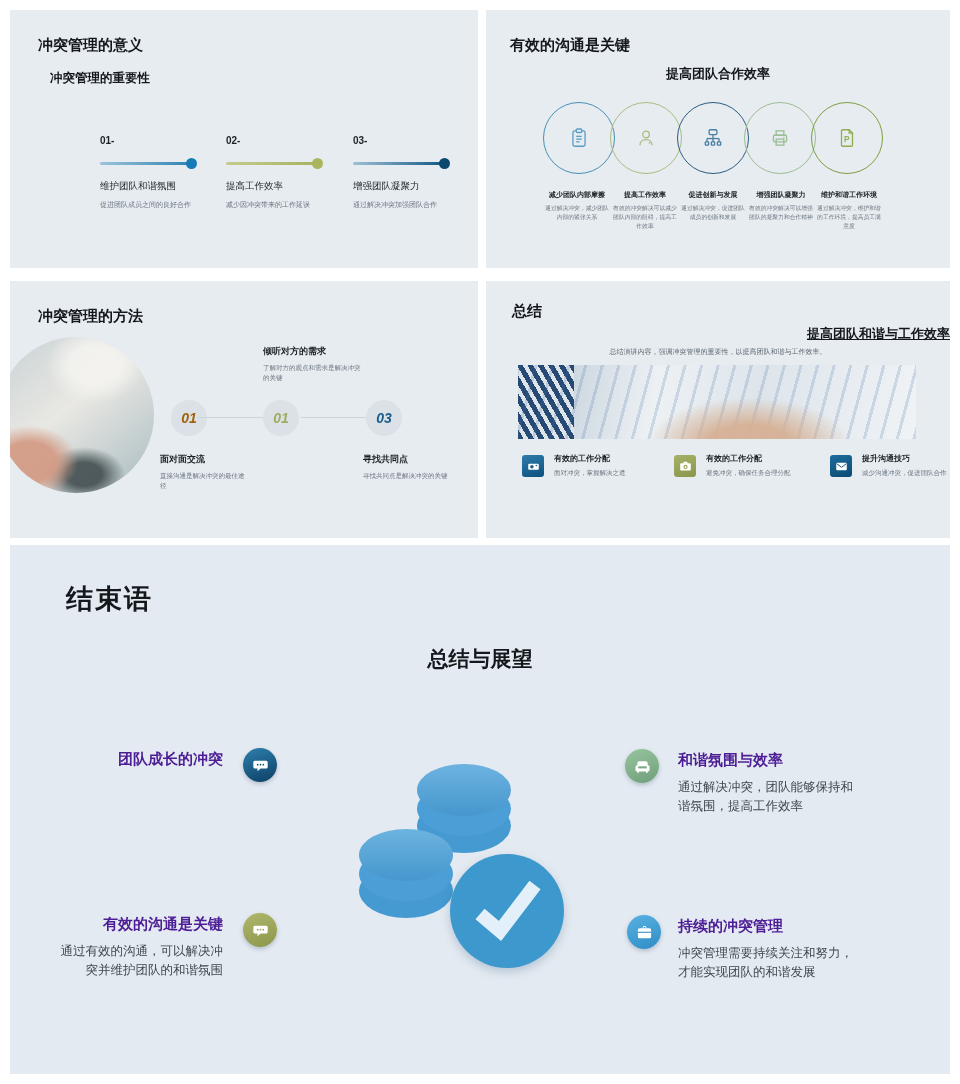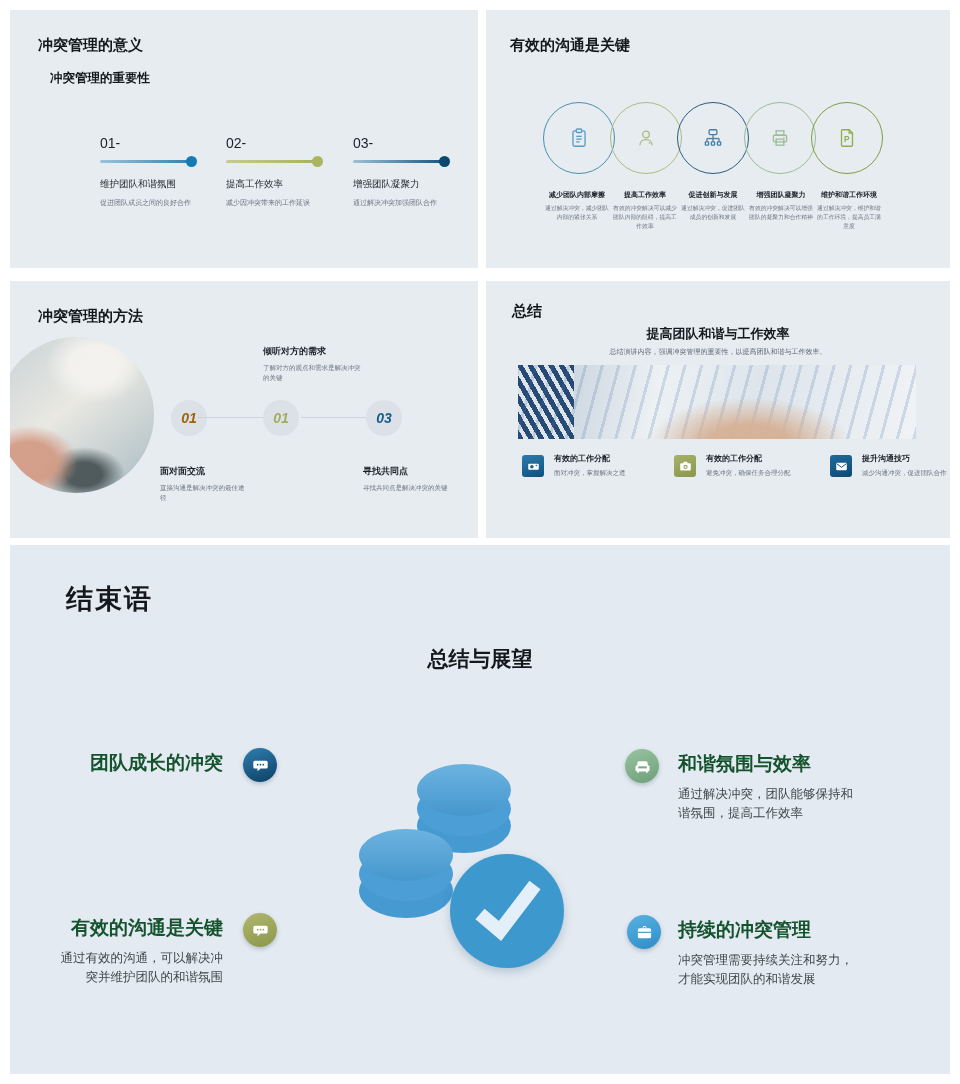--- a/index.html
+++ b/index.html
@@ -13,21 +13,21 @@
   #slide5{left:10px;top:545px;width:940px;height:529px;background:#e4eaf1;}
 
   .abs{position:absolute;}
   .ttl{font-weight:bold;color:#14181c;}
 
   
   .s1-title{left:28px;top:26px;font-size:15px;}
   .s1-sub{left:40px;top:60px;font-size:12.5px;}
   .t-item{position:absolute;top:125px;width:116px;}
   .t-item.p1{left:90px}.t-item.p2{left:216px}.t-item.p3{left:343px}
-  .t-num{font-size:14px;font-weight:normal;color:#1c2126;margin-bottom:9px;}
+  .t-num{font-size:10px;font-weight:bold;color:#1c2126;margin-bottom:16px;}
   .t-line{position:relative;height:2.5px;width:92px;border-radius:2px;}
   .t-dot{position:absolute;right:-5px;top:-4.5px;width:11px;height:11px;border-radius:50%;}
   .p1 .t-line{background:linear-gradient(90deg,#9cc3da,#2d82b2);} .p1 .t-dot{background:#157ab5;}
   .p2 .t-line{background:linear-gradient(90deg,#c5cb8e,#a6b25c);} .p2 .t-dot{background:#a9b55f;}
   .p3 .t-line{background:linear-gradient(90deg,#9fc0d4,#0f5784);} .p3 .t-dot{background:#0b486f;}
   .t-label{margin-top:15px;font-size:9.5px;font-weight:normal;color:#1c2126;}
   .t-desc{margin-top:7px;font-size:7px;color:#6b7680;}
 
   
   .s2-title{left:24px;top:26px;font-size:15px;}
@@ -50,28 +50,28 @@
       radial-gradient(ellipse 70px 55px at 62% 18%, rgba(244,243,240,.9) 0 35%, rgba(244,243,240,0) 70%),
       linear-gradient(140deg,#c7d1d4 0%,#e9e8e3 45%,#a8bbc1 100%);}
   .step-note{left:253px;top:64px;width:100px;}
   .step-note .n-label{font-size:9px;font-weight:bold;color:#1c2126;}
   .step-note .n-desc{margin-top:5px;font-size:6.5px;line-height:1.6;color:#6b7680;}
   .step-circle{position:absolute;top:119px;width:36px;height:36px;border-radius:50%;background:#dbe1e7;
     display:flex;align-items:center;justify-content:center;font-size:14px;font-weight:bold;font-style:italic;}
   .step-circle.q1{left:161px;color:#a16207;} .step-circle.q2{left:253px;color:#a0ad5f;} .step-circle.q3{left:356px;color:#1b5d8a;}
   .step-link{position:absolute;top:136px;height:1px;background:#cdd5dc;}
   .lk1{left:187px;width:66px;} .lk2{left:291px;width:65px;}
-  .step-block{position:absolute;top:184px;width:104px;}
+  .step-block{position:absolute;top:172px;width:104px;}
   .sb1{left:150px;} .sb3{left:353px;}
   .sb-label{font-size:9px;font-weight:bold;color:#1c2126;}
   .sb-desc{margin-top:5px;font-size:6.5px;line-height:1.6;color:#6b7680;width:86px;}
 
   
   .s4-title{left:26px;top:21px;font-size:15px;}
-  .s4-head{left:0;right:0;top:44px;text-align:center;font-size:13px;}
+  .s4-head{left:0;right:0;top:44px;text-align:right;font-size:13px;text-decoration:underline;}
   .s4-subhead{left:0;right:0;top:66px;text-align:center;font-size:7px;color:#5d6871;}
   .s4-banner{left:32px;top:84px;width:398px;height:74px;
     background-image:
       radial-gradient(ellipse 150px 70px at 58% 108%, rgba(214,176,148,.95) 0 28%, rgba(214,176,148,0) 68%),
       repeating-linear-gradient(105deg, rgba(70,110,165,.20) 0 3px, rgba(255,255,255,0) 3px 16px),
       repeating-linear-gradient(60deg,#274a74 0 5px,#dde4ea 5px 9px),
       linear-gradient(100deg,#b8c7d4,#edf1f4 35%,#dde5eb 60%,#f0f3f6);
     background-size:auto,auto,56px 100%,auto;background-repeat:repeat,repeat,no-repeat,repeat;}
   .s4-item{position:absolute;top:172px;}
   .s4i1{left:36px;} .s4i2{left:188px;} .s4i3{left:344px;}
@@ -89,21 +89,21 @@
   .s5-item-icon{position:absolute;width:34px;height:34px;border-radius:50%;display:flex;align-items:center;justify-content:center;box-shadow:0 2px 4px rgba(30,60,90,.25);}
   .ic1{left:233px;top:203px;background:linear-gradient(160deg,#2f7fae,#0c3f66);}
   .ic2{left:615px;top:204px;background:linear-gradient(160deg,#96c49e,#6f9f79);}
   .ic3{left:233px;top:368px;background:linear-gradient(160deg,#aeb76c,#8d974b);}
   .ic4{left:617px;top:370px;background:linear-gradient(160deg,#58b1e2,#2f8dc5);}
   .s5-text{position:absolute;}
   .tx1{left:40px;top:205px;width:173px;text-align:right;}
   .tx2{left:668px;top:206px;width:178px;}
   .tx3{left:40px;top:370px;width:173px;text-align:right;}
   .tx4{left:668px;top:372px;width:182px;}
-  .s5-label{font-size:19px;font-weight:bold;color:#14532d;}
+  .s5-label{font-size:15px;font-weight:bold;color:#4c1d95;}
   .s5-desc{margin-top:8px;font-size:12.5px;line-height:1.5;color:#3f474d;}
 
   .coin{position:absolute;width:94px;height:88px;}
   .coinA{left:407px;top:219px;} .coinB{left:349px;top:284px;}
   .coin .ring{position:absolute;width:94px;height:52px;border-radius:50%;border:none;margin:0;}
   .coin .r3{top:34px;background:#459ad2;border-top:3px solid #dfeaf3;}
   .coin .r2{top:17px;background:#4c9fd6;border-top:3px solid #e4eef6;}
   .coin .r1{top:0;background:linear-gradient(180deg,#6cb3e0,#4697cd);}
   .check-badge{left:440px;top:309px;width:114px;height:114px;border-radius:50%;background:#3d98cd;box-shadow:0 4px 10px rgba(40,90,130,.25);display:flex;align-items:center;justify-content:center;}
 </style>
@@ -137,20 +137,21 @@
       <div class="t-line">
           <span class="t-dot"></span>
         </div>
       <div class="t-label">增强团队凝聚力</div>
       <div class="t-desc">通过解决冲突加强团队合作</div>
     </div>
   </div>
 
   <div class="slide" id="slide2">
     <div class="abs ttl s2-title">有效的沟通是关键</div>
+    <div class="abs ttl s2-sub">提高团队合作效率</div>
 
     <div class="abs ring-row">
       <div class="ring k1">
         <svg width="22" height="22" viewBox="0 0 20 20" fill="none" stroke="#5b9cc5" stroke-width="1.2">
           <rect x="4.5" y="3.5" width="11" height="14" rx="1.5"></rect>
             <rect x="7.5" y="1.8" width="5" height="3.2" rx="1" fill="#e7ecf1"></rect>
           <line x1="7.5" y1="8.5" x2="12.5" y2="8.5"></line>
             <line x1="7.5" y1="11" x2="12.5" y2="11"></line>
             <line x1="7.5" y1="13.5" x2="10.5" y2="13.5"></line>
         </svg>

